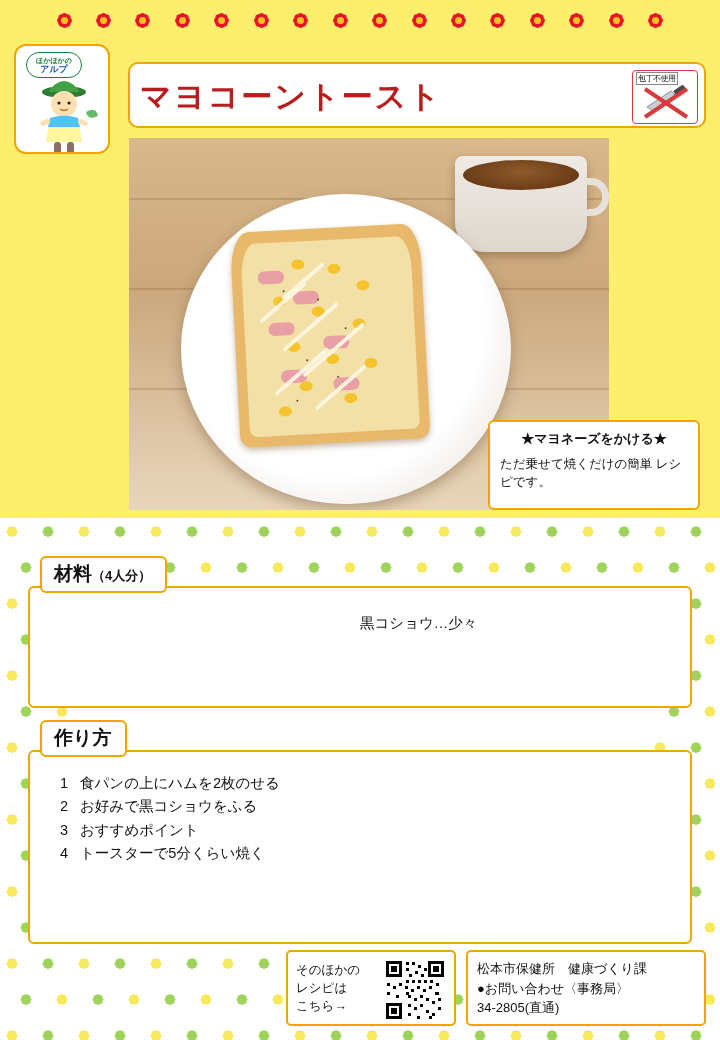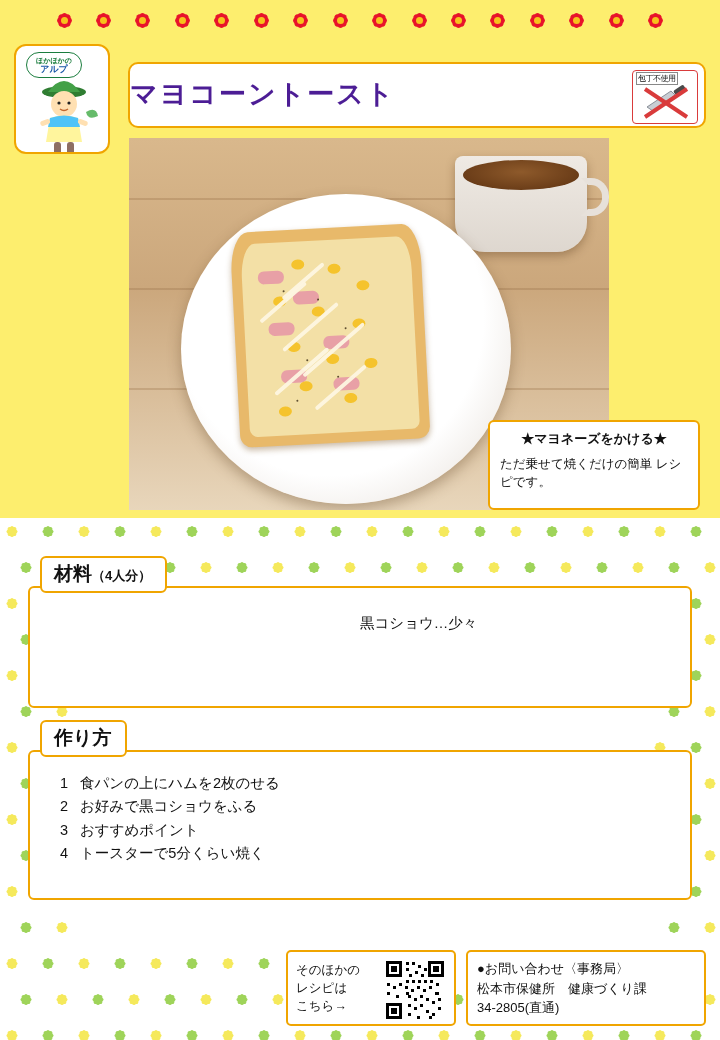--- a/index.html
+++ b/index.html
@@ -88,25 +88,25 @@
   .title-box {
     position: absolute;
     left: 128px; top: 62px;
     width: 578px; height: 66px;
     background: #ffffff;
     border: 2px solid #f0a500;
     border-radius: 10px;
   }
   .title-text {
     position: absolute;
-    left: 0; top: 12px;
-    font-size: 27px;
+    left: 10px; top: 12px;
+    font-size: 31px;
     font-weight: bold;
     letter-spacing: 2px;
-    color: #4c1d95;
+    color: #b91c1c;
   }
   .no-knife {
     position: absolute;
     right: 6px; top: 6px;
     width: 66px; height: 54px;
     background: #ffffff;
     border: 1.5px solid #d93b3b;
     border-radius: 4px;
   }
   .no-knife-label {
@@ -1427,21 +1427,21 @@
     <div class="sec-label" style="left:40px; top:38px;">
       <span>材料</span><span class="small">（4人分）</span>
     </div>
     <div class="sec-box" style="left:28px; top:68px; width:664px; height:122px;">
       <div class="ing-col-right">黒コショウ…少々</div>
     </div>
 
     <div class="sec-label" style="left:40px; top:202px;">
       <span>作り方</span>
     </div>
-    <div class="sec-box" style="left:28px; top:232px; width:664px; height:150px;">
+    <div class="sec-box" style="left:28px; top:232px; width:664px; height:194px;">
       <div class="steps" id="steps-list">
           <div class="step-row"><span class="step-no">1</span><span>食パンの上にハムを2枚のせる</span></div>
           <div class="step-row"><span class="step-no">2</span><span>お好みで黒コショウをふる</span></div>
           <div class="step-row"><span class="step-no">3</span><span>おすすめポイント</span></div>
           <div class="step-row"><span class="step-no">4</span><span>トースターで5分くらい焼く</span></div>
         </div>
     </div>
   </div>
 
 
@@ -1503,18 +1503,18 @@
             <rect x="45" y="57" width="3" height="3"></rect>
           <rect x="22" y="33" width="3" height="3"></rect>
             <rect x="40" y="9" width="3" height="3"></rect>
             <rect x="52" y="33" width="3" height="3"></rect>
         </g>
       </svg>
     </div>
   </div>
 
   <div class="contact-box">
+    <div class="contact-line">松本市保健所　健康づくり課</div>
     <div class="contact-line">●お問い合わせ〈事務局〉</div>
-    <div class="contact-line">松本市保健所　健康づくり課</div>
     <div class="contact-line">34-2805(直通)</div>
   </div>
 
 </div>
 
 </body></html>

